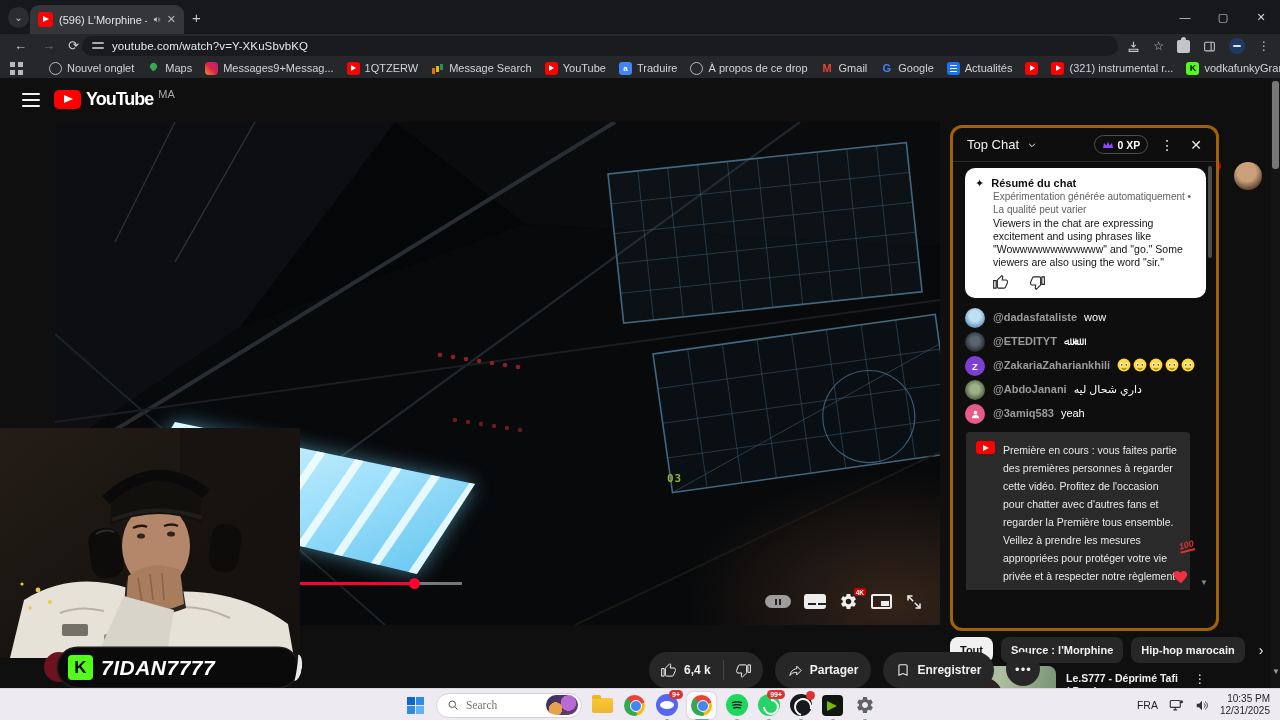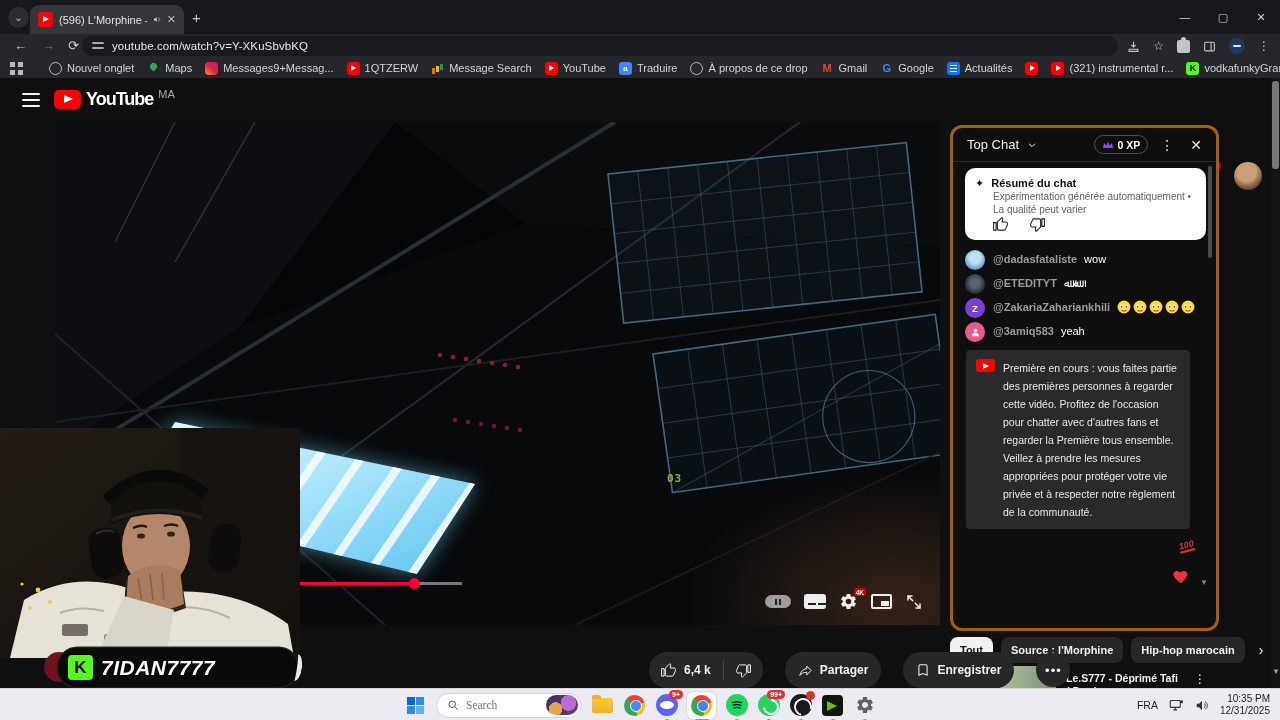--- a/index.html
+++ b/index.html
@@ -97,21 +97,21 @@
 
 
 #webcam{position:absolute;left:0;top:428px;width:300px;height:230px;z-index:5;overflow:hidden}
 #kickred{position:absolute;left:44px;top:652px;width:30px;height:30px;border-radius:50%;background:#6e1220;z-index:6}
 #kickbanner{position:absolute;left:58px;top:648px;width:240px;height:39px;z-index:7;background:#0a0a0a;border-radius:20px;display:flex;align-items:center;gap:8px;padding:0 10px;box-shadow:0 0 0 1.5px #1f1f1f}
 .kick-k{width:25px;height:25px;border-radius:4px;background:#53fc18;color:#000;font-weight:900;font-size:17px;display:flex;align-items:center;justify-content:center}
 .kick-name{color:#fff;font-size:21px;font-weight:900;letter-spacing:.5px;font-style:italic}
 .kick-swoosh{position:absolute;right:-4px;top:6px;width:12px;height:27px;border-radius:50%;border-right:5px solid #e9e9e9;transform:rotate(8deg)}
 
 
-#actions{position:absolute;left:649px;top:652px;height:36px;display:flex;align-items:center;gap:22px;z-index:3}
+#actions{position:absolute;left:649px;top:652px;height:36px;display:flex;gap:12px;z-index:3}
 .pill{height:36px;border-radius:18px;background:#272727;color:#f1f1f1;display:flex;align-items:center;font-size:12px;font-weight:600}
 .like-pill{padding:0 12px;gap:8px}
 .like-sep{width:1px;height:20px;background:#444;margin:0 4px}
 .act{padding:0 13px;gap:7px}
 .more-btn{width:34px;height:34px;border-radius:50%;background:#272727;color:#f1f1f1;display:flex;align-items:center;justify-content:center;font-size:13px;letter-spacing:1px}
 
 
 #chat{position:absolute;left:950px;top:125px;width:269px;height:506px;background:#0e0e0e;border:3px solid #a16207;border-radius:12px;z-index:2}
 #chat-header{height:34px;display:flex;align-items:center;padding:0 10px 0 14px;gap:8px;border-bottom:1px solid #2b2b2b}
 .tc-title{color:#f1f1f1;font-size:13px}
@@ -531,20 +531,21 @@
       <span class="chat-hic">✕</span>
     </div>
 
     <div id="chat-body">
       <div id="summary">
         <div class="sum-head">
           <span class="sum-star">✦</span>
           <span class="sum-title">Résumé du chat</span>
         </div>
         <div class="sum-sub">Expérimentation générée automatiquement • La qualité peut varier</div>
+        <div class="sum-body">Viewers in the chat are expressing excitement and using phrases like "Wowwwwwwwwwwww" and "go." Some viewers are also using the word "sir."</div>
         <div class="sum-thumbs">
           <svg width="15" height="15" viewBox="0 0 24 24">
               <path d="M1 21h4V9H1v12zM23 10c0-1.1-.9-2-2-2h-6.3l.95-4.57.03-.32c0-.41-.17-.79-.44-1.06L14.17 1 7.59 7.59C7.22 7.95 7 8.45 7 9v10c0 1.1.9 2 2 2h9c.83 0 1.54-.5 1.84-1.22l3.02-7.05c.09-.23.14-.47.14-.73v-2z" fill="none" stroke="#222" stroke-width="1.7"></path>
             </svg>
           <svg width="15" height="15" viewBox="0 0 24 24" style="transform:rotate(180deg)">
               <path d="M1 21h4V9H1v12zM23 10c0-1.1-.9-2-2-2h-6.3l.95-4.57.03-.32c0-.41-.17-.79-.44-1.06L14.17 1 7.59 7.59C7.22 7.95 7 8.45 7 9v10c0 1.1.9 2 2 2h9c.83 0 1.54-.5 1.84-1.22l3.02-7.05c.09-.23.14-.47.14-.73v-2z" fill="none" stroke="#222" stroke-width="1.7"></path>
             </svg>
         </div>
       </div>
 
@@ -589,20 +590,24 @@
               </svg><svg class="emo" width="14" height="14" viewBox="0 0 24 24">
                 <circle cx="12" cy="12" r="11" fill="#ffd83d"></circle>
                 <ellipse cx="8" cy="11" rx="2.8" ry="3.4" fill="#fff"></ellipse>
                 <ellipse cx="16" cy="11" rx="2.8" ry="3.4" fill="#fff"></ellipse>
                 <circle cx="8" cy="11.6" r="1.5" fill="#5a3c00"></circle>
                 <circle cx="16" cy="11.6" r="1.5" fill="#5a3c00"></circle>
                 <path d="M8 18q4 2.4 8 0" stroke="#5a3c00" stroke-width="1.4" fill="none"></path>
               </svg></span></span>
       </div>
       <div class="c-row">
+        <span class="c-av" style="background:radial-gradient(circle at 50% 45%,#9cb286 0 30%,#42503a 80%)"></span>
+        <span class="c-line"><span class="c-user">@AbdoJanani</span><span class="c-text">داري شحال ليه</span></span>
+      </div>
+      <div class="c-row">
         <span class="c-av" style="background:#e85a8a">
           <svg width="11" height="11" viewBox="0 0 24 24">
               <circle cx="12" cy="8" r="4" fill="#fff"></circle>
               <path d="M4 20c0-4.4 3.6-7 8-7s8 2.6 8 7" fill="#fff"></path>
             </svg>
         </span>
         <span class="c-line"><span class="c-user">@3amiq583</span><span class="c-text">yeah</span></span>
       </div>
 
       <div id="premiere">

